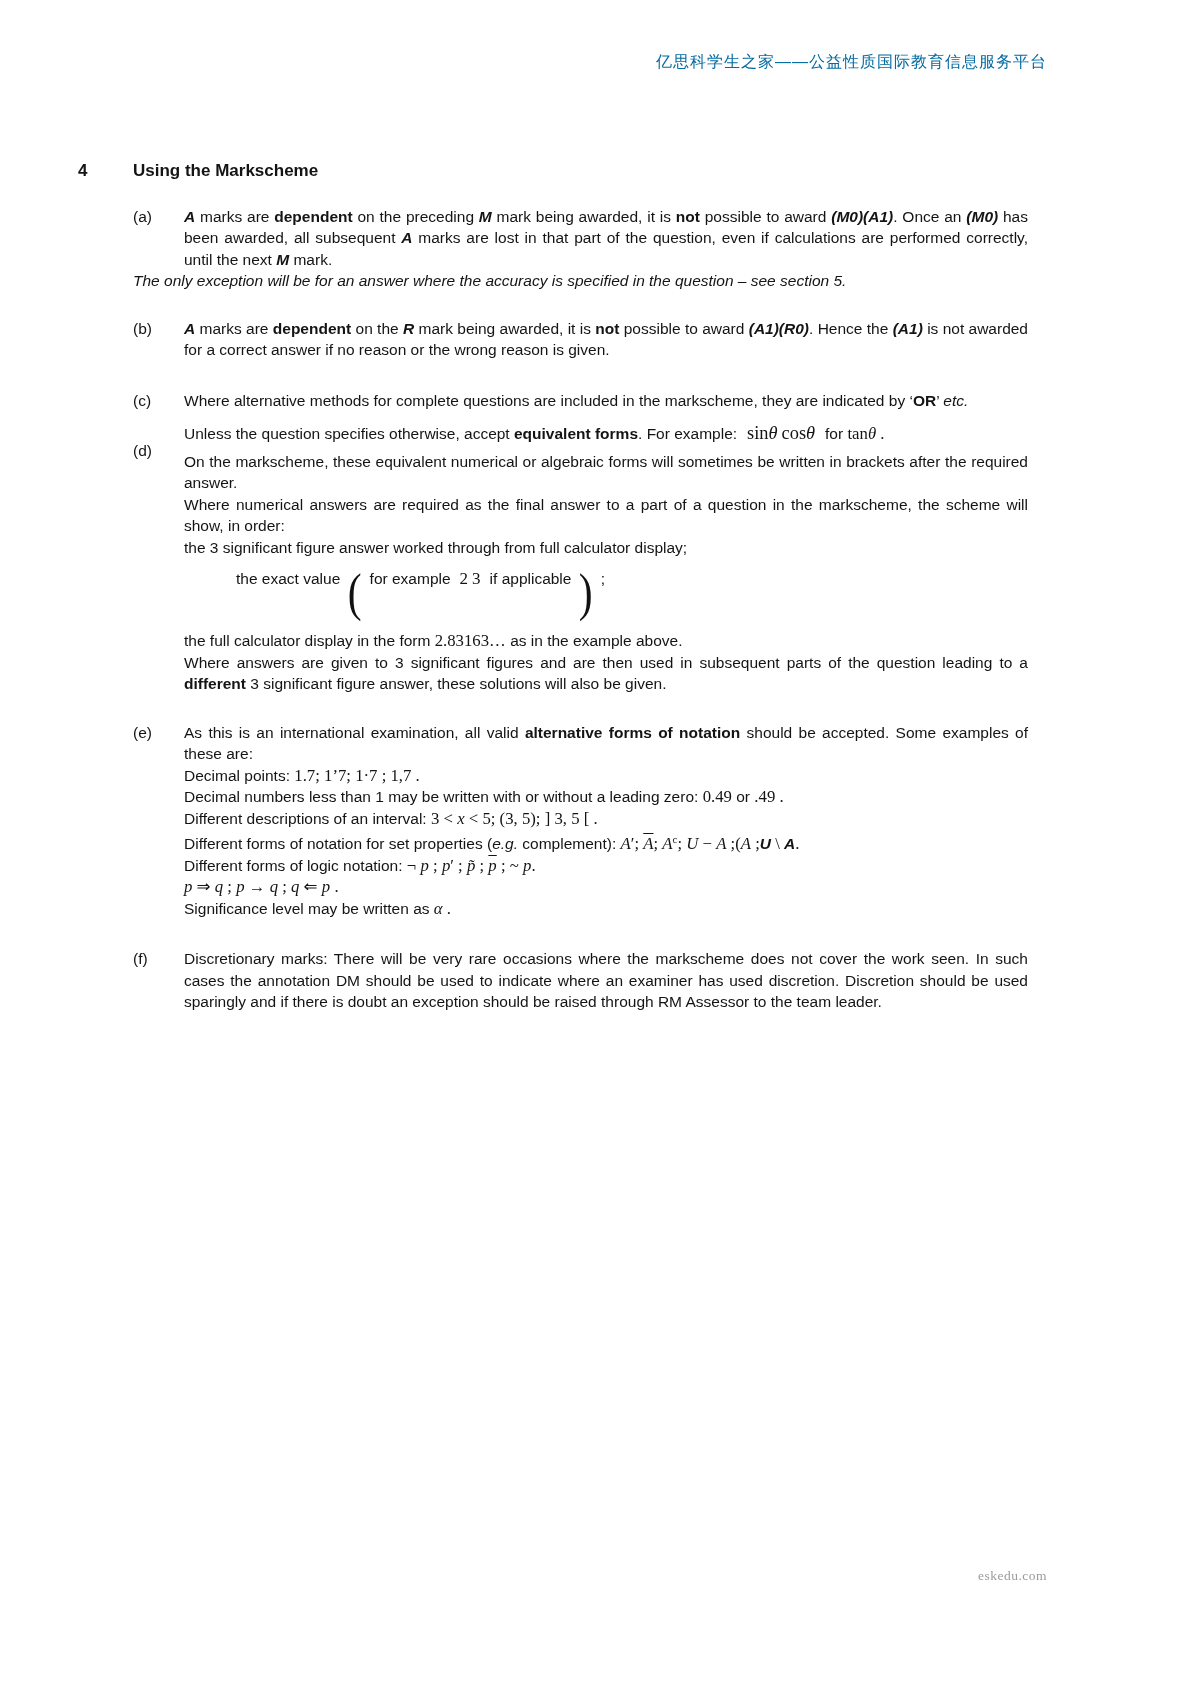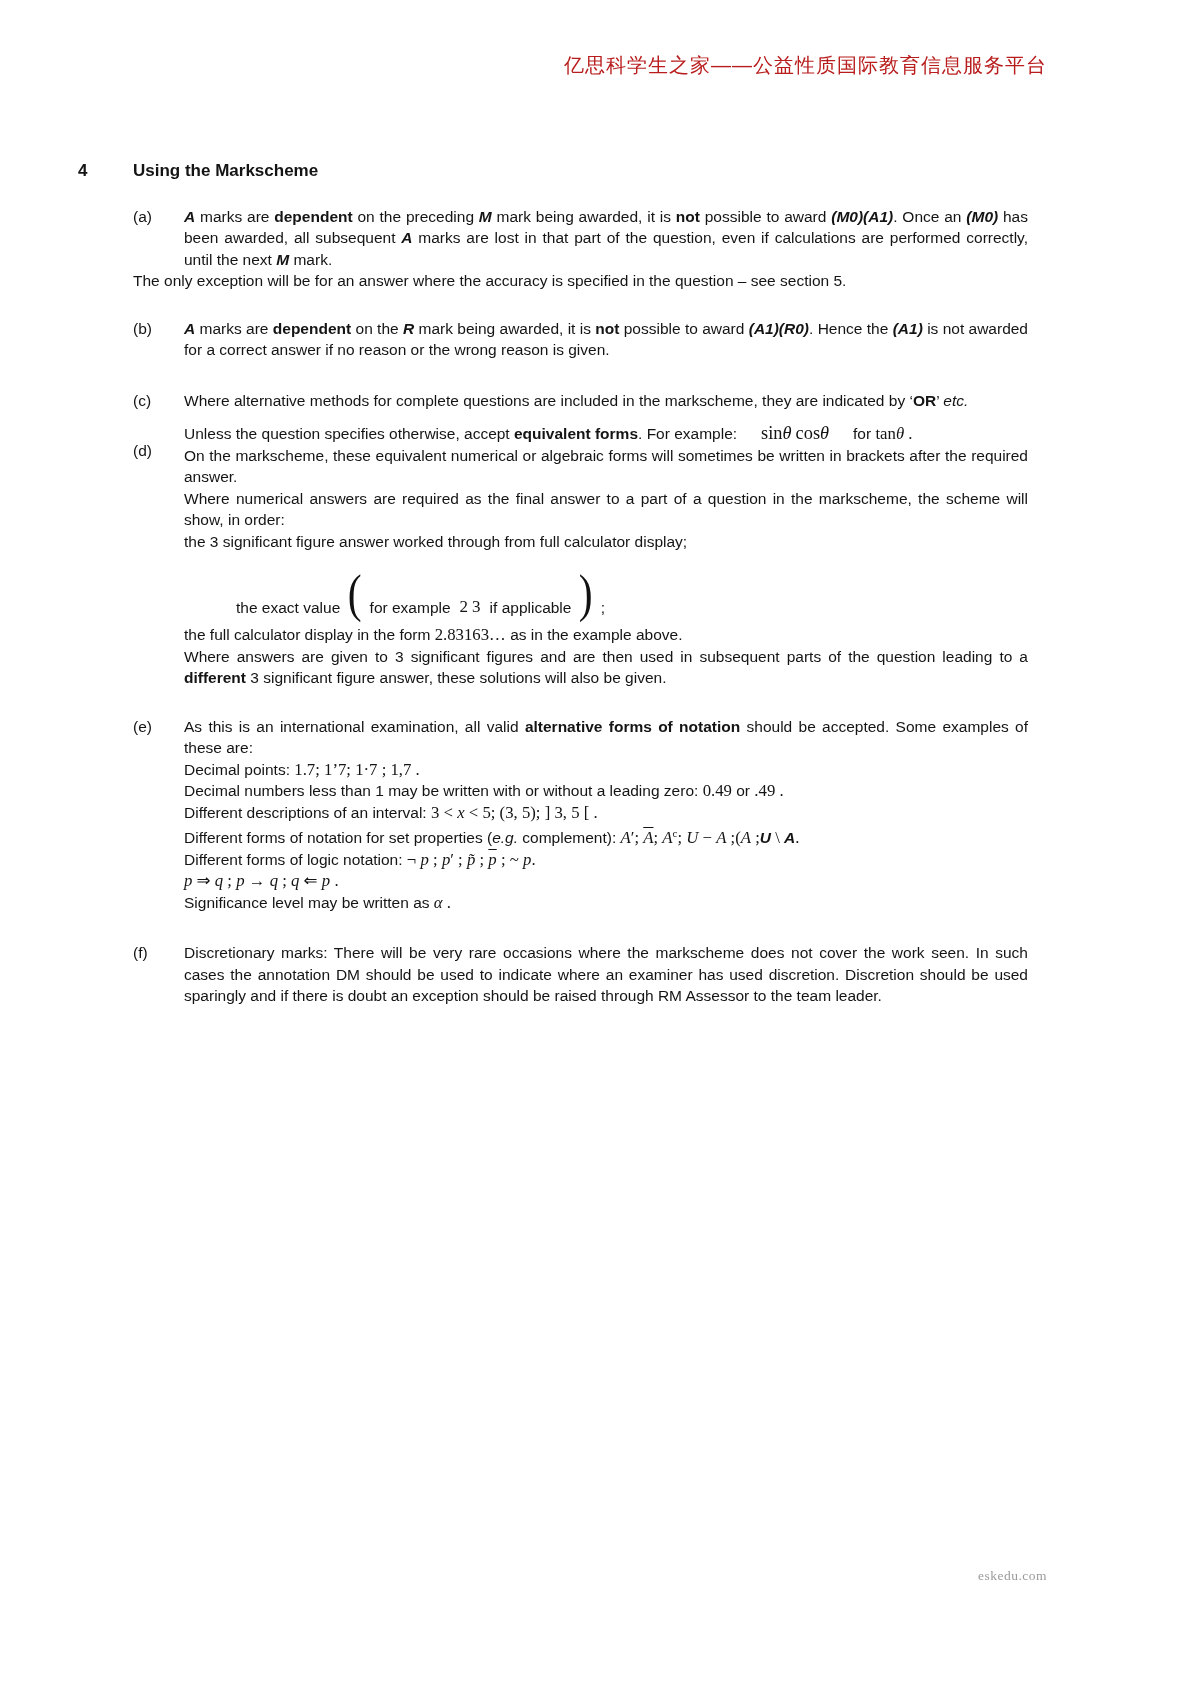--- a/index.html
+++ b/index.html
@@ -1,60 +1,60 @@
 <!DOCTYPE html>
 <html><head>
 <meta charset="utf-8">
 <style>
   html,body{margin:0;padding:0;background:#ffffff;}
   .page{position:relative;width:1191px;height:1685px;background:#fff;overflow:hidden;
         font-family:"Liberation Sans",sans-serif;color:#141414;}
-  .header-wm{position:absolute;top:52px;right:144px;font-size:20px;color:#b91c1c;
+  .header-wm{position:absolute;top:52px;right:144px;font-size:16px;color:#0369a1;
              letter-spacing:1px;}
   .footer-wm{position:absolute;top:1568px;right:144px;font-size:13.5px;color:#9b9b9b;
              letter-spacing:0.5px;font-family:Liberation Serif, serif;}
   .doc{position:absolute;top:160px;left:78px;width:950px;font-size:15.5px;line-height:21.5px;}
   .title-row{display:flex;font-weight:bold;font-size:17px;}
   .title-num{width:55px;flex-shrink:0;}
   .items{margin-left:55px;}
   .item{display:flex;}
   .ilabel{width:51px;flex-shrink:0;}
   .ibody{flex:1;text-align:justify;}
   .ibody p{margin:0;}
   .item-a{margin-top:24px;}
   .item-b{margin-top:26px;}
   .item-c{margin-top:29px;}
   .item-d{margin-top:12px;}
   .item-e{margin-top:27px;}
   .item-f{margin-top:29px;}
   .item-d > .ilabel{padding-top:17px;}
-  .hang{text-indent:-51px;}
+  .hang{text-indent:-51px;font-style:italic;}
   .ind{margin-left:52px;}
   .logic2{margin-left:281px;}
   .mt2{margin-top:2px;}
   .mt8{margin-top:8px;}
   .mt22{margin-top:22px;}
   .mt24{margin-top:24px;}
   .mt25{margin-top:25px;}
   .mt28{margin-top:28px;}
   
   .rb{font-weight:bold;}
   .ri{font-style:italic;}
   .rm{font-family:"Liberation Serif",serif;font-size:1.08em;}
   .ro{text-decoration:overline;}
   .ru{vertical-align:super;font-size:0.7em;}
   
   .frac{display:inline-flex;flex-direction:row;align-items:center;vertical-align:middle;
         line-height:1.15;font-size:16px;}
   .fr-bar{height:1.4px;background:#000;align-self:stretch;margin:2px 0;}
   .fr-num,.fr-den{font-family:"Liberation Serif",serif;font-size:17px;padding:0 2px;}
   
-  .d-line{display:flex;align-items:center;column-gap:22px;margin-bottom:0;}
+  .d-line{display:flex;align-items:center;column-gap:8px;margin-bottom:6px;}
   
-  .exact-row{display:flex;align-items:flex-end;column-gap:6px;margin-top:10px;margin-bottom:6px;
+  .exact-row{display:flex;align-items:flex-start;column-gap:6px;margin-top:10px;margin-bottom:6px;
              height:56px;}
   .exact-inner{display:flex;align-items:center;column-gap:7px;}
   .bigp{font-family:"Liberation Serif",serif;font-size:52px;font-weight:400;line-height:0.95;
         transform:scaleX(0.8);display:inline-block;color:#111;}
 </style>
 </head>
 <body>
 
 <div class="page">
 

